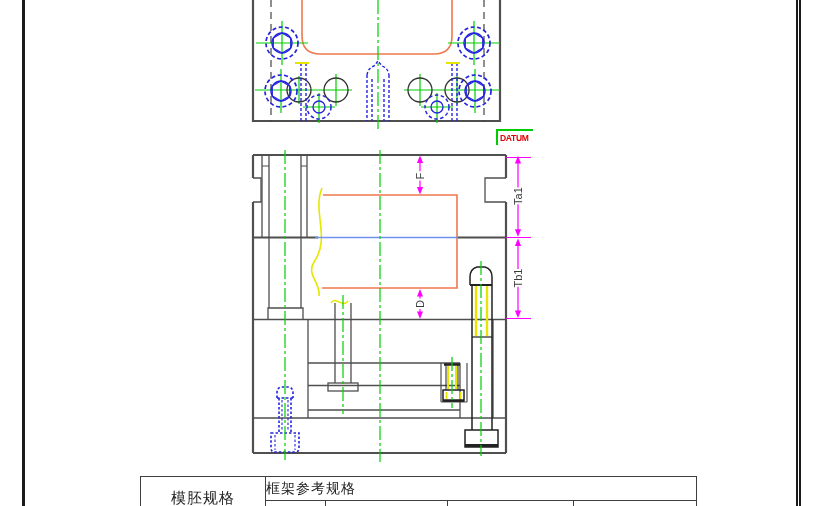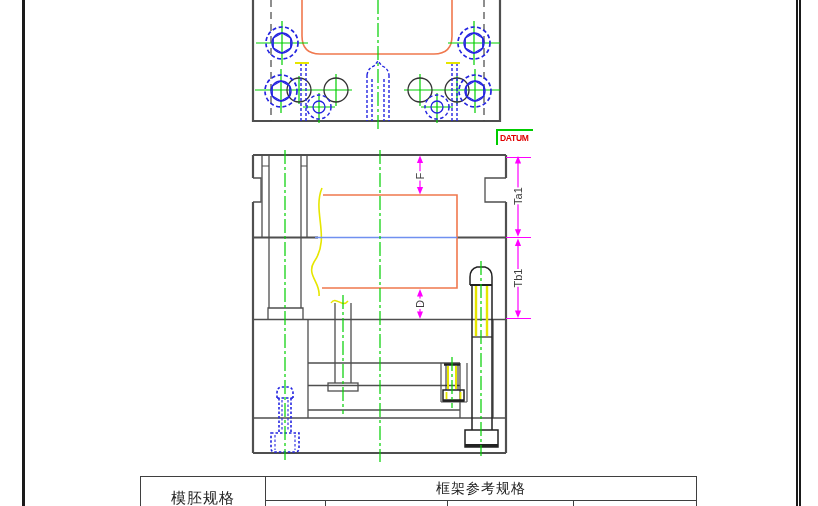--- a/index.html
+++ b/index.html
@@ -11,21 +11,21 @@
             paint-order:stroke;stroke:#ffffff;stroke-width:4px;}
   .datumtext{fill:#e00000;font-size:8.5px;font-weight:bold;letter-spacing:-0.3px;
              font-family:"Liberation Sans",sans-serif;}
   
   .spec-table{position:absolute;left:140px;top:476px;width:557px;height:44px;
               color:#222;font-family:"Liberation Serif",serif;}
   .cell-border{position:absolute;box-sizing:border-box;border:1px solid #3f3f3f;}
   .mold-cell{left:0;top:0;width:126px;height:44px;display:flex;align-items:center;
              justify-content:center;font-size:15px;letter-spacing:1px;}
   .frame-header{left:125px;top:0;width:432px;height:25px;display:flex;align-items:center;
-                justify-content:center;font-size:14px;letter-spacing:1px;}
+                justify-content:flex-start;font-size:14px;letter-spacing:1px;}
   .frame-row{position:absolute;left:125px;top:24px;width:432px;height:20px;display:flex;}
   .frame-col{box-sizing:border-box;border:1px solid #3f3f3f;border-top:none;height:20px;}
   .frame-col + .frame-col{border-left:none;}
 </style>
 </head>
 <body>
 
 <div id="screen">
 
   

